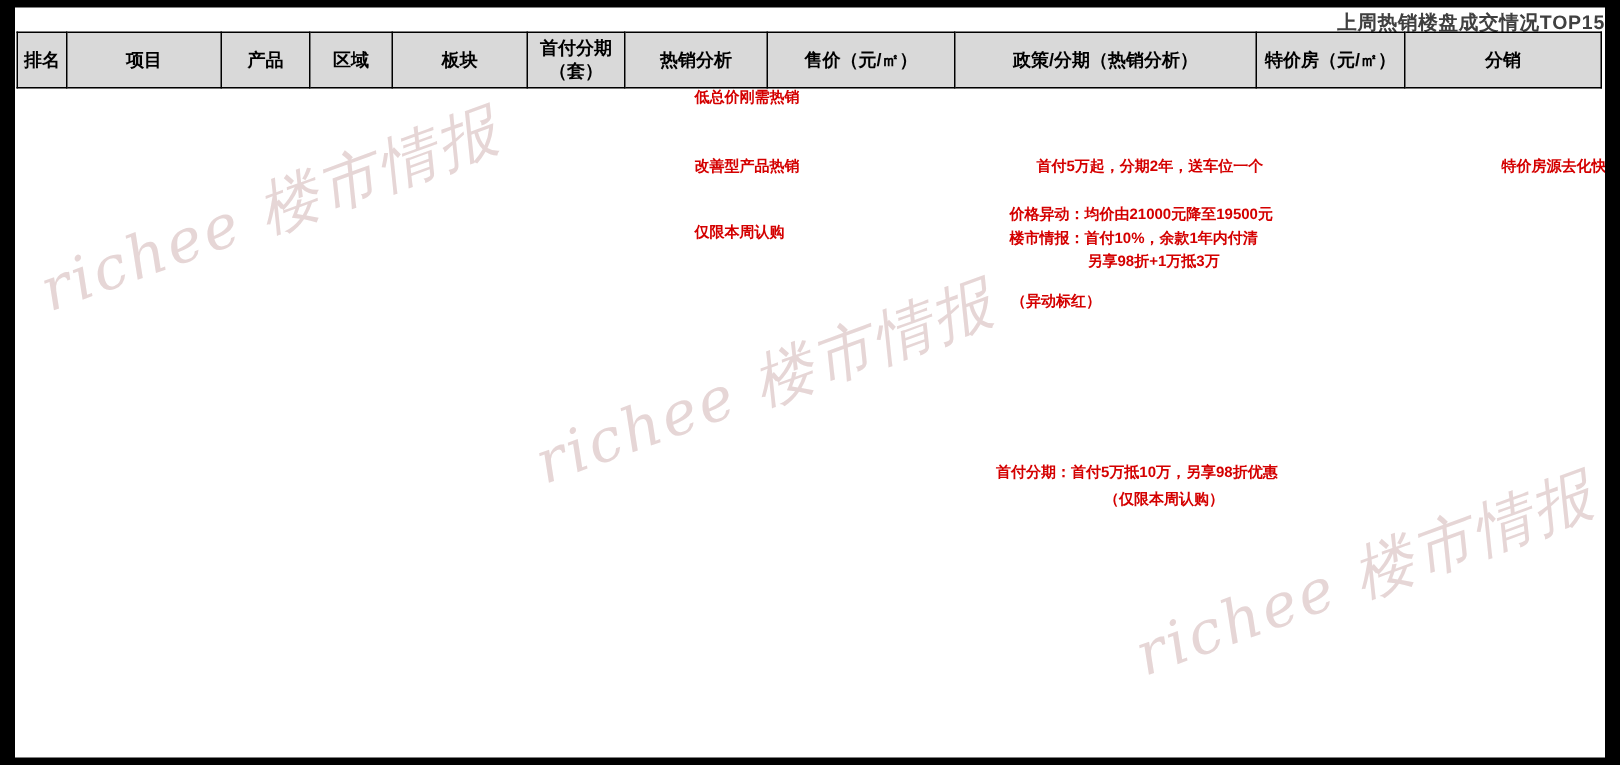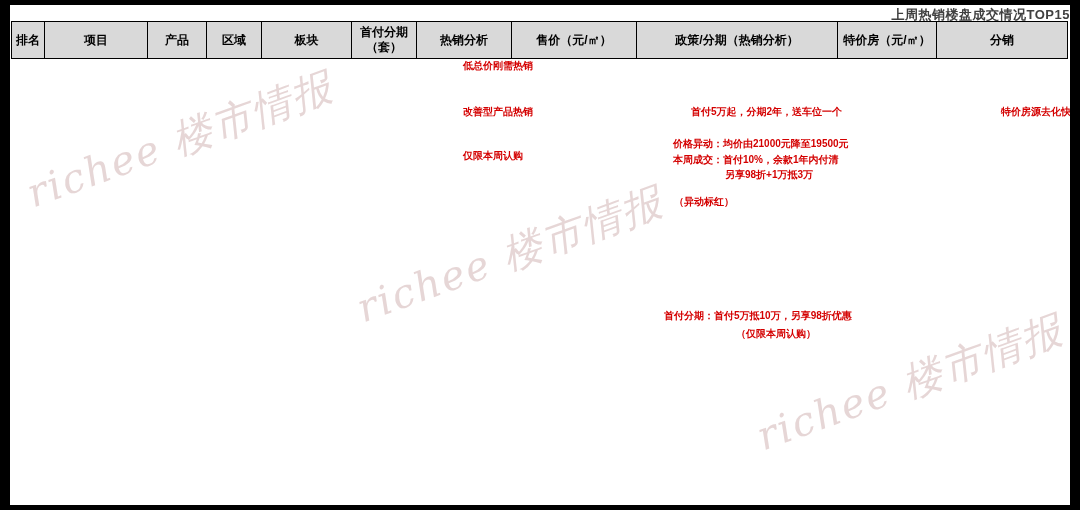--- a/index.html
+++ b/index.html
@@ -116,19 +116,19 @@
     </tr>
   </tbody>
     </table>
 
   <div class="ann a1">低总价刚需热销</div>
   <div class="ann a2">改善型产品热销</div>
   <div class="ann a3">首付5万起，分期2年，送车位一个</div>
   <div class="ann a4">特价房源去化快</div>
   <div class="ann a5">仅限本周认购</div>
   <div class="ann a6">价格异动：均价由21000元降至19500元</div>
-  <div class="ann a7">本周成交：首付10%，余款1年内付清</div>
+  <div class="ann a7">楼市情报：首付10%，余款1年内付清</div>
   <div class="ann a8">另享98折+1万抵3万</div>
   <div class="ann a9">（异动标红）</div>
   <div class="ann a10">首付分期：首付5万抵10万，另享98折优惠</div>
   <div class="ann a11">（仅限本周认购）</div>
 
 </div>
 
 </body></html>

